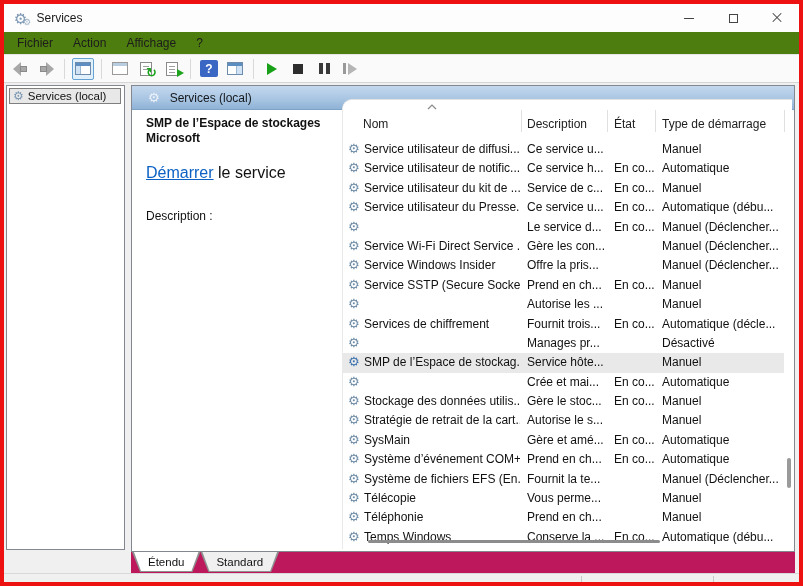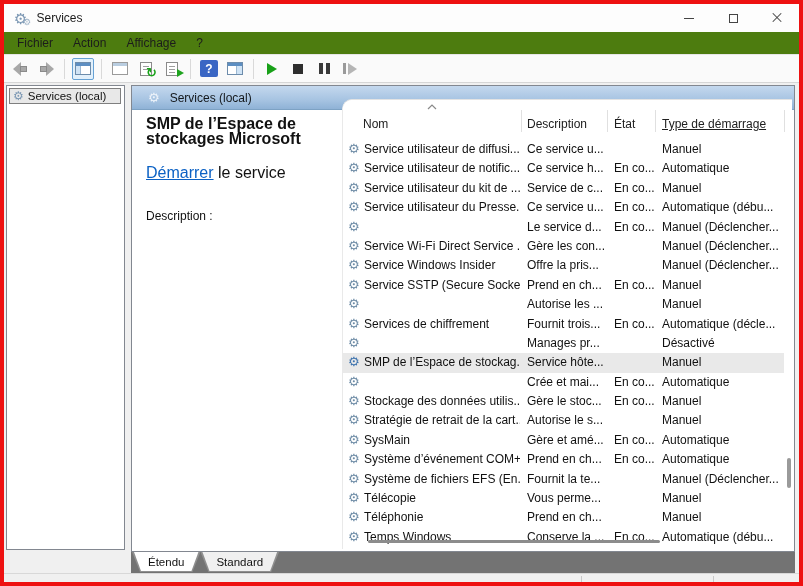--- a/index.html
+++ b/index.html
@@ -57,46 +57,46 @@
   .tree-pane{position:absolute;left:2px;top:81px;width:119px;height:465px;background:#fff;border:1px solid #828790;}
   .tree-item{margin:2px;display:flex;align-items:center;gap:4px;background:#e8e8e8;border:1px solid #7f7f7f;padding:1px 3px;width:112px;}
   .tree-gear{font-size:12px;color:#7b97b3;line-height:1;}
   .tree-label{font-size:11.5px;color:#111;white-space:nowrap;}
   .right-pane{position:absolute;left:127px;top:81px;width:664px;height:467px;background:#fff;border:1px solid #828790;}
   .band{position:absolute;left:0;top:0;right:0;height:24px;background:linear-gradient(180deg,#c4d8ee 0,#a7c4e2 60%,#8fb2d6 100%);border-bottom:1px solid #7da2c4;display:flex;align-items:center;}
   .band-gear{font-size:13px;color:#edf3fa;margin-left:16px;line-height:1;}
   .band-title{font-size:12px;color:#14181c;margin-left:10px;}
   
   .detail{position:absolute;left:0;top:24px;width:210px;bottom:0;background:#fff;}
-  .detail-title{position:absolute;left:14px;top:6px;width:192px;font-size:16px;font-weight:bold;color:#111;line-height:15px;}
+  .detail-title{position:absolute;left:14px;top:6px;width:192px;font-size:12px;font-weight:bold;color:#111;line-height:15px;}
   .detail-action{position:absolute;left:14px;top:54px;font-size:16px;color:#111;}
   .detail-link{color:#0b61c4;text-decoration:underline;}
   .detail-desc-label{position:absolute;left:14px;top:99px;font-size:12px;color:#111;}
   .detail-desc{position:absolute;left:14px;top:114px;width:198px;font-size:12px;color:#111;line-height:15.5px;}
   
   .list-panel{position:absolute;left:210px;top:13px;right:2px;bottom:2px;background:#fff;border-top-left-radius:10px;border-top:1px solid #e3e3e3;border-left:1px solid #e9e9e9;overflow:hidden;}
   .list-header{position:absolute;left:0;top:0;right:0;height:40px;background:#fff;}
   .hdr{position:absolute;top:17px;font-size:12px;color:#202020;white-space:nowrap;}
-  .hdr-nom{left:20px;} .hdr-desc{left:184px;} .hdr-etat{left:271px;text-align:center;} .hdr-type{left:319px;text-decoration:underline;}
+  .hdr-nom{left:20px;} .hdr-desc{left:184px;} .hdr-etat{left:271px;text-align:center;} .hdr-type{left:319px;}
   .hdr-sep{position:absolute;top:10px;height:22px;width:1px;background:#e0e0e0;}
   .sort-caret{position:absolute;left:84px;top:4px;width:10px;height:6px;}
   .rows{position:absolute;left:0;top:40px;right:0;bottom:0;}
   .row{position:relative;height:19.4px;width:441px;font-size:12px;color:#111;}
   .row.selected{background:#e9e9e9;}
   .row .gear{position:absolute;left:5px;top:2px;font-size:13px;line-height:1;color:#6e8ca6;}
   .row.selected .gear{color:#3f74ae;}
   .row .cell{position:absolute;top:2px;white-space:nowrap;overflow:hidden;}
   .c-name{left:21px;width:156px;}
   .c-desc{left:184px;width:80px;}
   .c-state{left:271px;width:42px;}
   .c-type{left:319px;width:120px;}
   .vscroll{position:absolute;right:1px;top:358px;width:4px;height:30px;background:#9a9a9a;border-radius:2px;}
   .hscroll{position:absolute;left:25px;bottom:6px;width:292px;height:3px;background:#8c8c8c;border-radius:2px;}
   
-  .tabs-row{position:absolute;left:127px;top:548px;width:664px;height:29px;background:#737373;display:flex;padding-left:1px;}
+  .tabs-row{position:absolute;left:127px;top:548px;width:664px;height:29px;background:#be185d;display:flex;padding-left:1px;}
   .tab{position:relative;height:20px;padding:0 16px;display:flex;align-items:center;justify-content:center;}
   .tab::before{content:"";position:absolute;inset:0;background:#8f8f8f;clip-path:polygon(0 0,100% 0,calc(100% - 8px) 100%,8px 100%);}
   .tab::after{content:"";position:absolute;inset:0 1px 1px 1px;background:#f0f0f0;clip-path:polygon(1px 0,calc(100% - 1px) 0,calc(100% - 8px) 100%,8px 100%);}
   .tab.active::after{background:#fff;}
   .tab .tab-label{position:relative;z-index:1;font-size:11.5px;color:#111;}
   
   .statusbar{position:absolute;left:0;top:569px;width:795px;height:9px;background:#f0f0f0;border-top:1px solid #d8d8d8;}
   .status-sep{position:absolute;top:2px;width:1px;height:6px;background:#c9c9c9;}
 </style>
 </head>

